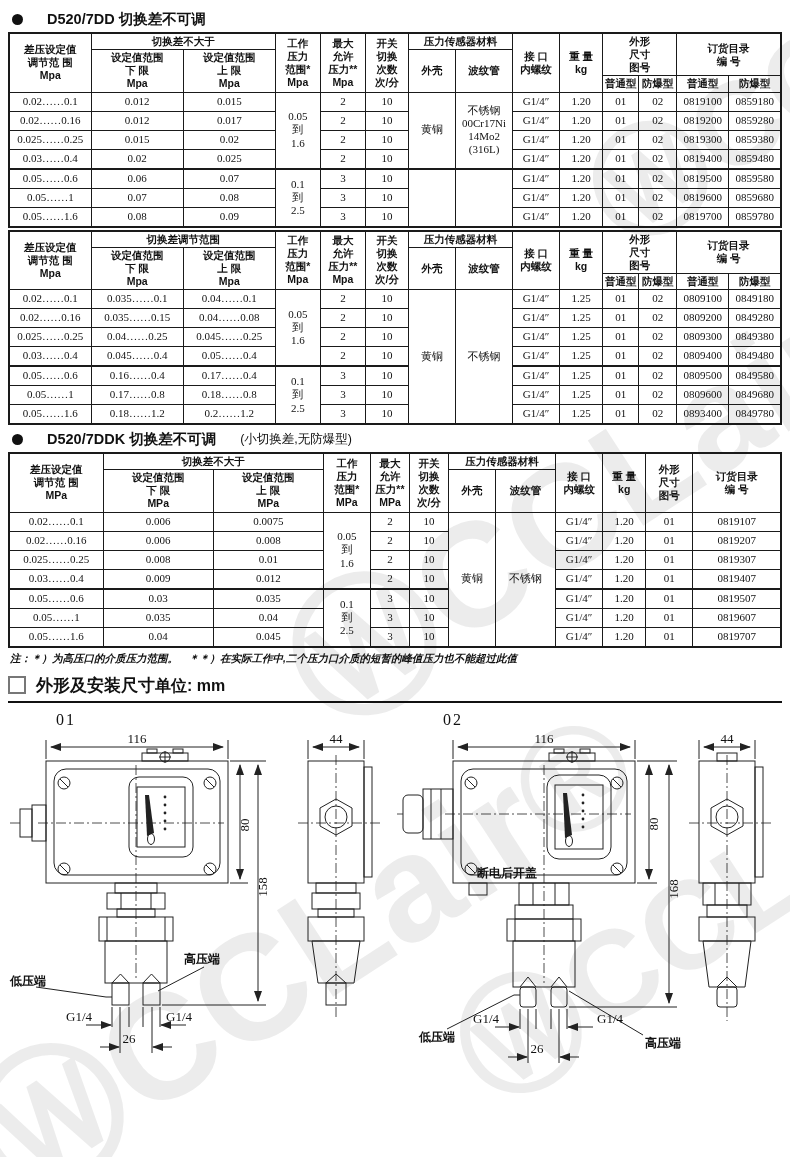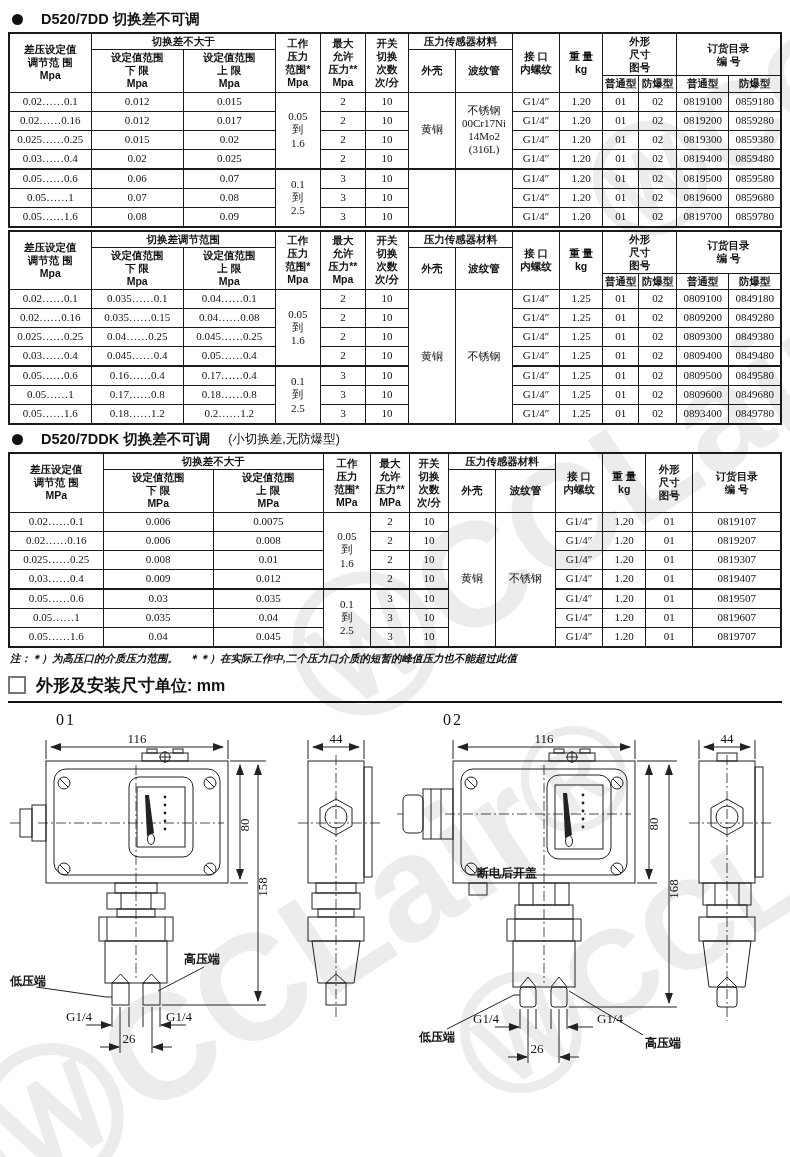--- a/index.html
+++ b/index.html
@@ -7,21 +7,21 @@
        font-family:"Liberation Sans","DejaVu Sans",sans-serif;color:#111;}
   .wm{position:absolute;z-index:0;color:rgba(70,70,70,0.10);font-weight:bold;
       white-space:nowrap;pointer-events:none;font-family:"Liberation Sans",sans-serif;}
   #wm1{top:-28px;left:555px;font-size:118px;transform:rotate(-33deg);}
   #wm2{top:385px;left:245px;font-size:148px;transform:rotate(-33deg);}
   #wm3{top:855px;left:-70px;font-size:150px;transform:rotate(-33deg);}
   #wm4{top:815px;left:420px;font-size:125px;transform:rotate(-33deg);}
   .content{position:relative;z-index:1;padding:5px 8px 0 8px;}
   .h1{display:flex;align-items:center;gap:10px;font-size:17px;font-weight:bold;margin:2px 0 4px 2px;}
   .h1 .sq{width:14px;height:14px;border:2px solid #777;flex:0 0 auto;}
-  .h2{display:flex;align-items:center;gap:18px;font-size:14.5px;font-weight:bold;margin:5px 0 3px 4px;}
+  .h2{display:flex;align-items:center;gap:24px;font-size:14.5px;font-weight:bold;margin:5px 0 3px 4px;}
   .h2 .dot{width:11px;height:11px;border-radius:50%;background:#111;flex:0 0 auto;}
   .h2 .sub{font-size:12.5px;font-weight:normal;}
   table{border-collapse:collapse;table-layout:fixed;width:774px;border:2px solid #1a1a1a;margin:0 0 2px 0;}
   th,td{border:1px solid #1a1a1a;text-align:center;white-space:pre-line;overflow:hidden;padding:0 1px;}
   th{font-size:10.5px;font-weight:bold;line-height:1.25;padding:1px;}
   td{font-size:11px;line-height:1.2;height:18px;
      font-family:"Liberation Serif","DejaVu Serif",serif;}
   td.grp{border-top:2px solid #1a1a1a;}
   .note{font-size:10.5px;font-weight:bold;margin:4px 0 8px 2px;font-style:italic;}
   .outline-bar{display:flex;justify-content:flex-start;align-items:flex-end;

